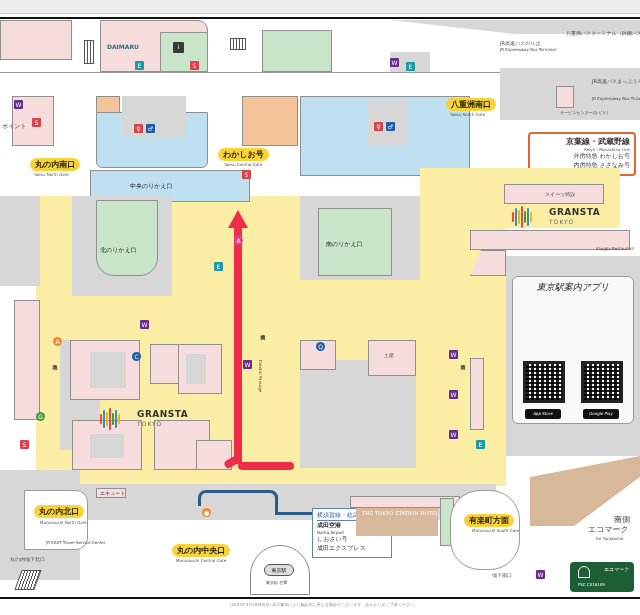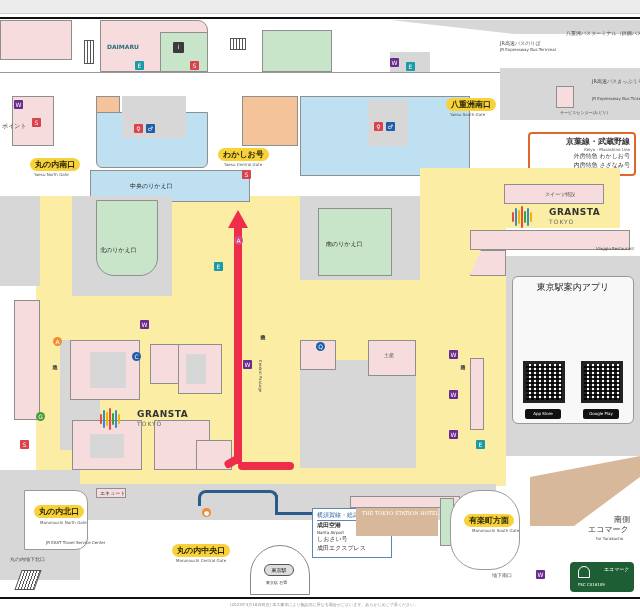--- a/index.html
+++ b/index.html
@@ -151,21 +151,21 @@
         <i style="height:18px;background:#2d8ed4"></i>
         <i style="height:10px;background:#f5b400"></i>
     </div>
     <div class="gtext"><span>GRANSTA</span><small>TOKYO</small></div>
   </div>
   <div class="abs pink" style="left:470px;top:230px;width:160px;height:20px;"></div>
   <span class="tiny" style="left:596px;top:246px;font-size:4px;">Viaggio Restaurant</span>
   <div class="abs pink" style="left:470px;top:250px;width:36px;height:26px;clip-path:polygon(30% 0,100% 0,100% 100%,0 100%);"></div>
   <div class="abs grey" style="left:506px;top:256px;width:134px;height:200px;"></div>
 
-  <div class="panel navi" style="left:512px;top:276px;width:122px;height:148px;">
+  <div class="panel navi" style="left:512px;top:276px;width:122px;height:148px;font-style:italic;">
     <div class="t1">東京駅案内アプリ</div>
     <div class="qr" style="left:10px;top:84px;"></div>
     <div class="qr" style="left:68px;top:84px;"></div>
     <div class="store" style="left:12px;top:132px;">App Store</div>
     <div class="store" style="left:70px;top:132px;">Google Play</div>
   </div>
 
   <div class="abs pink" style="left:14px;top:300px;width:26px;height:120px;"></div>
   <div class="abs grey" style="left:60px;top:340px;width:40px;height:110px;"></div>
   <span class="tiny" style="left:52px;top:360px;writing-mode:vertical-rl;font-size:5px;">北通路</span>

